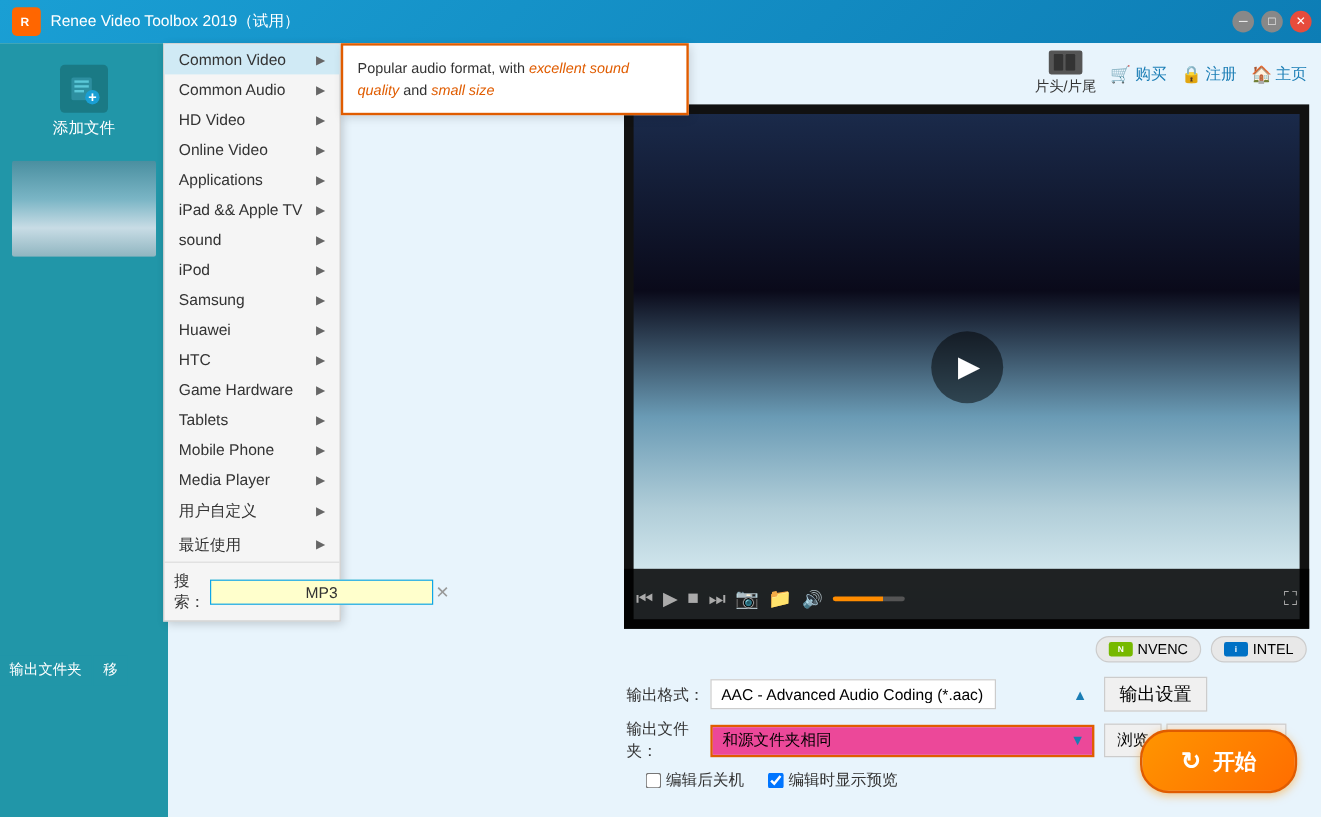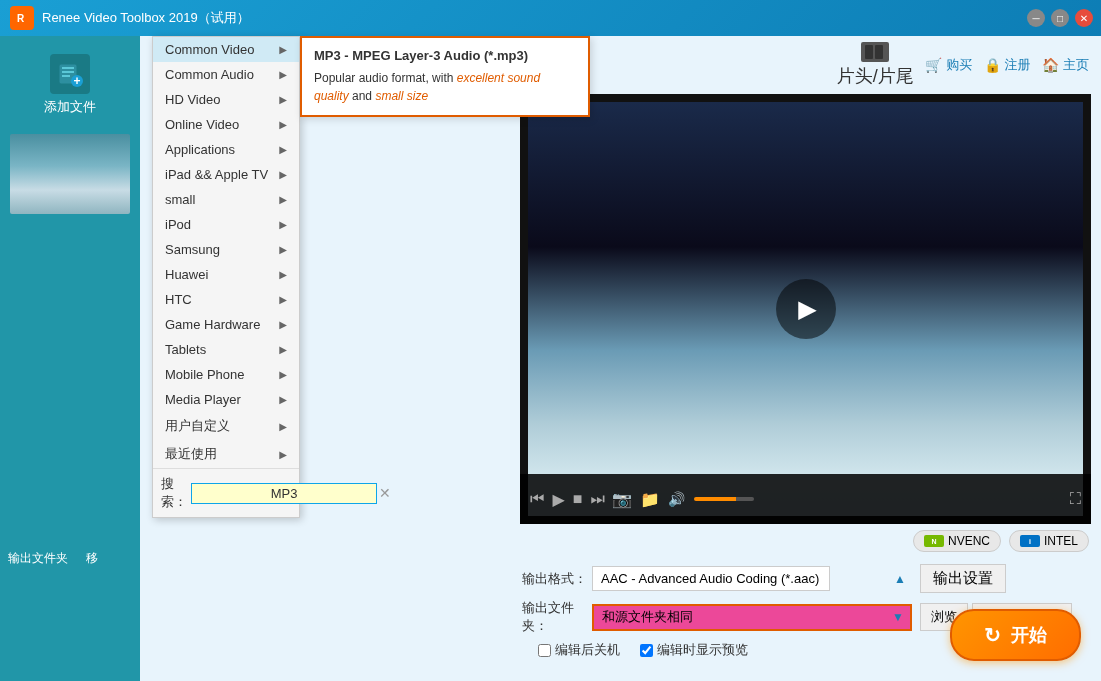--- a/index.html
+++ b/index.html
@@ -75,21 +75,21 @@
       overflow: hidden;
     }
     .thumbnail-img {
       width: 100%; height: 100%;
       background: linear-gradient(135deg, #5ba3b5 0%, #2d7a8a 50%, #8bb5c0 100%);
     }
 
     
     .menu-container {
       position: absolute;
-      left: 152px;
+      left: 136px;
       top: 0;
       z-index: 100;
     }
 
     
     .dropdown-menu {
       width: 148px;
       background: #f5f5f5;
       border: 1px solid #ccc;
       box-shadow: 2px 2px 8px rgba(0,0,0,0.2);
@@ -332,21 +332,21 @@
       </div>
       <div class="menu-item">
         <span>Applications</span>
         <span class="arrow">▶</span>
       </div>
       <div class="menu-item">
         <span>iPad &amp;&amp; Apple TV</span>
         <span class="arrow">▶</span>
       </div>
       <div class="menu-item">
-        <span>small</span>
+        <span>sound</span>
         <span class="arrow">▶</span>
       </div>
       <div class="menu-item">
         <span>iPod</span>
         <span class="arrow">▶</span>
       </div>
       <div class="menu-item">
         <span>Samsung</span>
         <span class="arrow">▶</span>
       </div>
@@ -383,38 +383,37 @@
         <span class="arrow">▶</span>
       </div>
       <div class="search-row">
         <span class="search-label">搜索：</span>
         <input class="search-input" type="text" value="MP3" style="">
         <button class="search-clear">✕</button>
       </div>
     </div>
 
     <div class="format-tooltip">
-      <div class="tooltip-title">MP3 - MPEG Layer-3 Audio (*.mp3)</div>
       <div class="tooltip-desc">
         Popular audio format, with <span class="highlight">excellent sound quality</span> and <span class="highlight">small size</span>
       </div>
     </div>
   </div>
 
   <div style="position: absolute; left: 510px; right: 0; top: 0; bottom: 0; display: flex; flex-direction: column; background: #e8f4fc;">
 
     <div style="display: flex; justify-content: flex-end; align-items: center; padding: 6px 12px; background: #e8f4fc; gap: 12px;">
       <div style="display: flex; flex-direction: column; align-items: center; cursor: pointer;">
         <div style="width: 28px; height: 20px; background: #555; border-radius: 2px; display: flex; align-items: center; justify-content: center;">
           <svg width="20" height="14" viewBox="0 0 20 14">
               <rect x="0" y="0" width="8" height="14" fill="#333" rx="1"></rect>
               <rect x="10" y="0" width="8" height="14" fill="#333" rx="1"></rect>
             </svg>
         </div>
-        <span style="font-size: 18px; color: #333; margin-top: 2px;">片头/片尾</span>
+        <span style="font-size: 12px; color: #333; margin-top: 2px;">片头/片尾</span>
       </div>
       <div class="header-btn">
         <span class="header-icon">🛒</span>
         <span>购买</span>
       </div>
       <div class="header-btn">
         <span class="header-icon">🔒</span>
         <span>注册</span>
       </div>
       <div class="header-btn">

